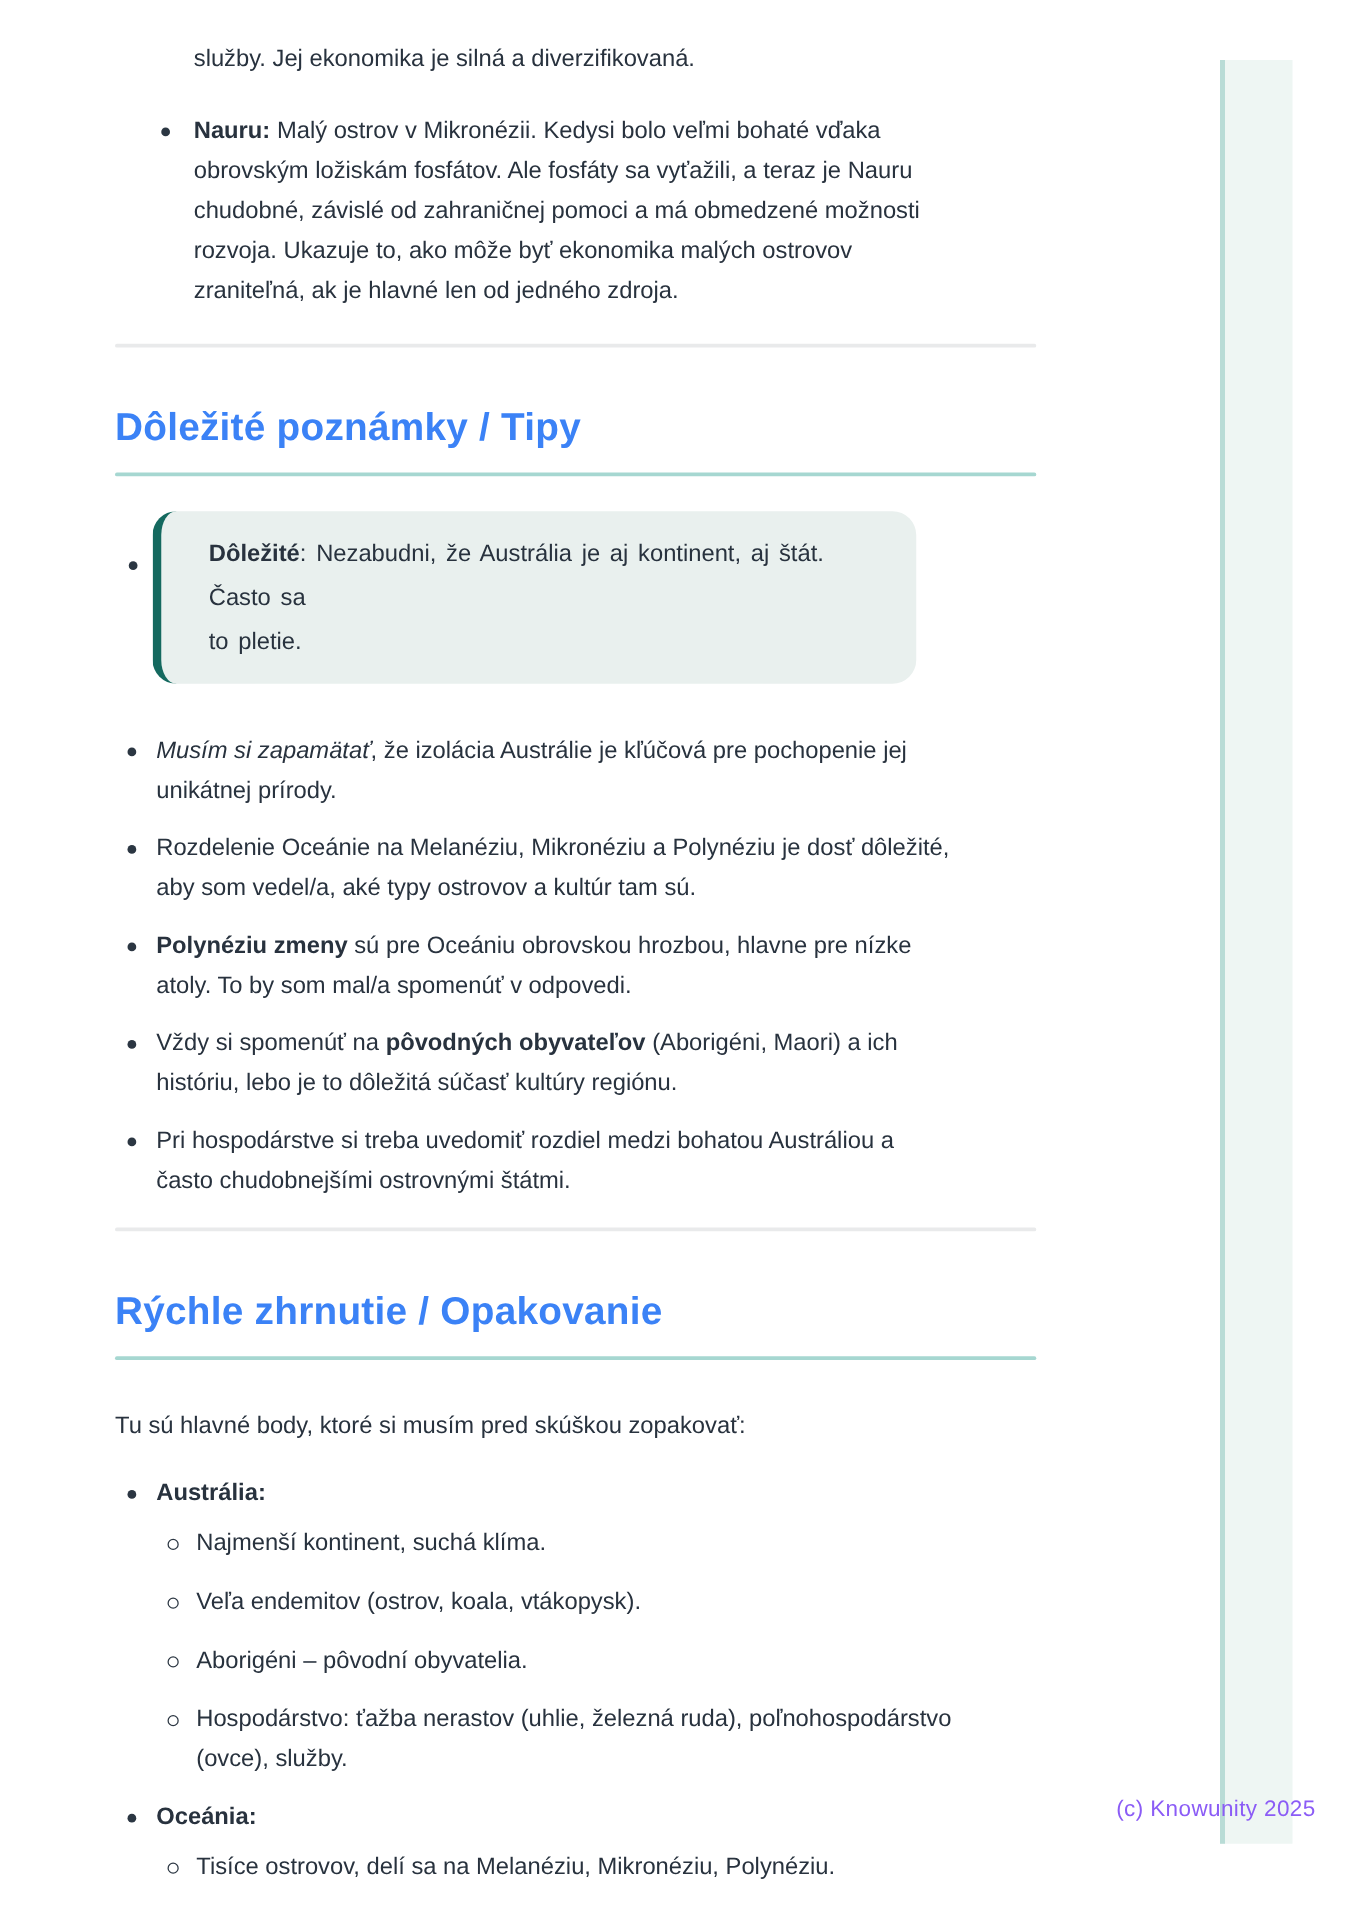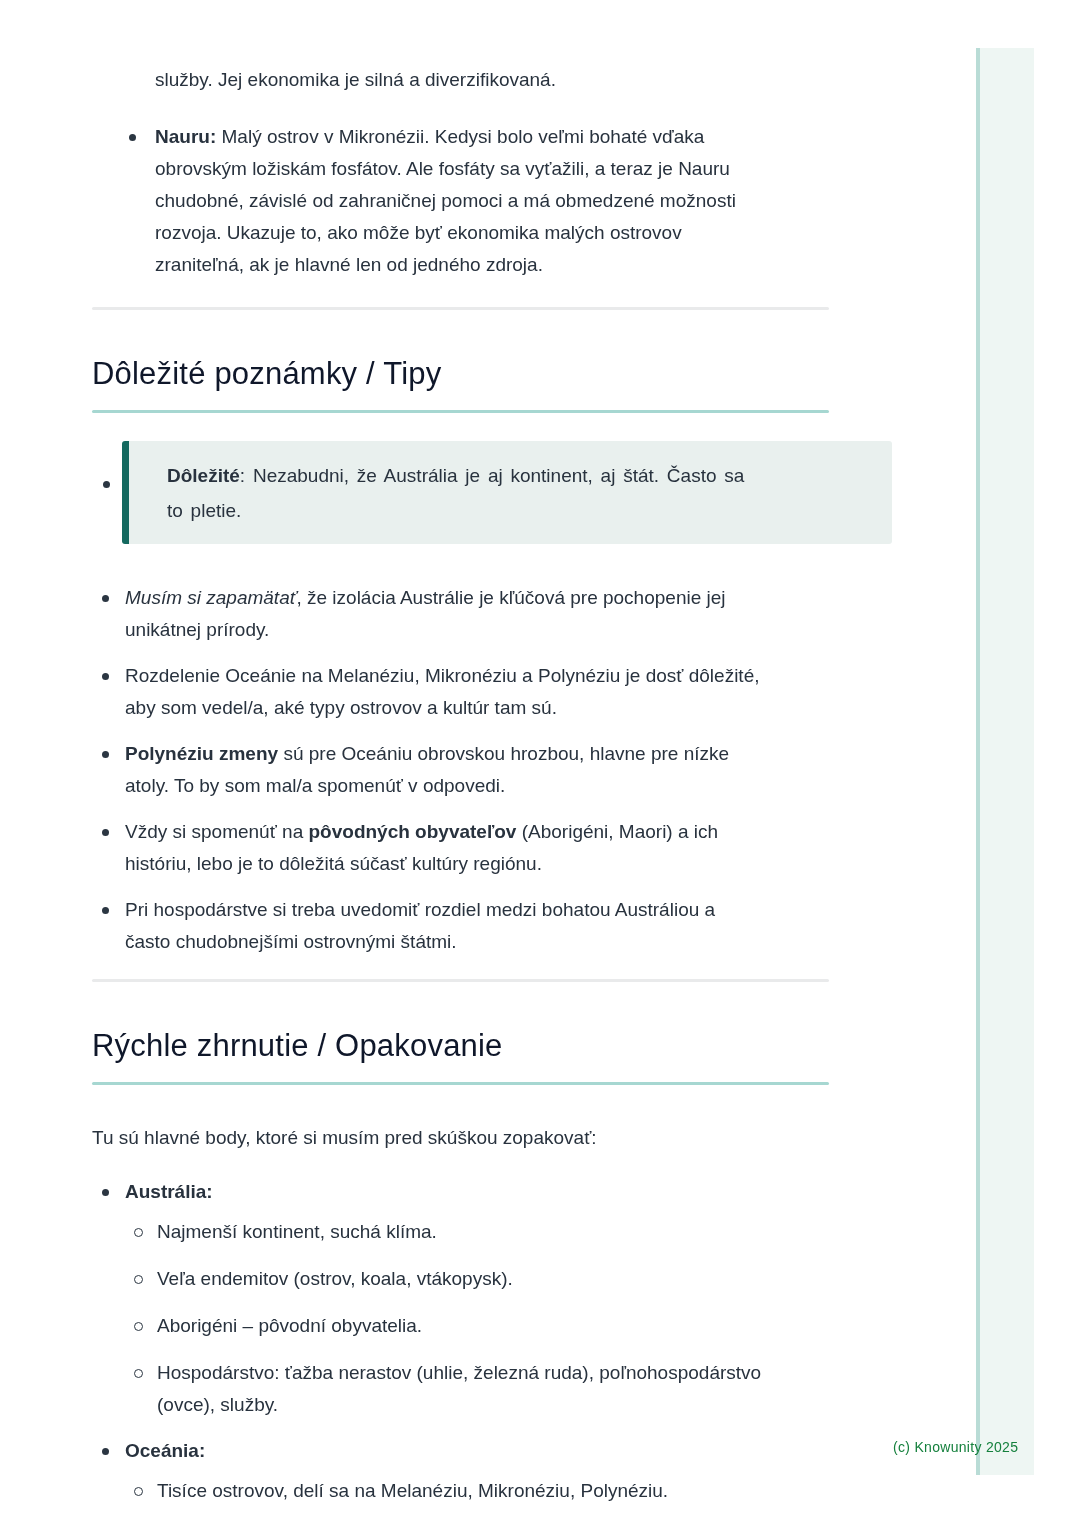--- a/index.html
+++ b/index.html
@@ -13,66 +13,66 @@
   }
   .sidebar-accent{
     position:absolute; left:976px; top:48px;
     width:58px; height:1427px;
     background:#eef6f3;
     border-left:4px solid #b9dcd6;
     z-index:0;
   }
   .watermark{
     position:absolute; left:893px; top:1438px;
-    font-size:14px; line-height:18px;
-    color:#15803d; letter-spacing:0.3px;
+    font-size:18px; line-height:18px;
+    color:#8b5cf6; letter-spacing:0.3px;
     z-index:2; white-space:nowrap;text-align:center;
   }
   .content{
     position:absolute; left:92px; top:0;
     width:737px;
     font-size:19px; line-height:32px;
     z-index:1;
   }
   .pre{ white-space:pre-wrap; }
-  .cont-para{ margin:64px 0 0 63px; }
+  .cont-para{ margin:32px 0 0 63px; }
   .li{ position:relative; }
   .li-dot::before{
     content:""; position:absolute;
     width:7px; height:7px; border-radius:50%;
     background:#2b3642; top:13px;
   }
   .li-ring::before{
     content:""; position:absolute;
     width:7px; height:7px; border-radius:50%;
     border:1.5px solid #2b3642; top:12px;
   }
   .nauru{ margin-top:25px; padding-left:63px; }
   .nauru::before{ left:37px; }
   .divider{ margin-top:26px; height:3px; background:#e9eaeb; border-radius:2px; }
   .divider-2{ margin-top:21px; }
   h2{
     margin-top:45px;
-    font-size:31px; line-height:38px; font-weight:normal;
-    color:#0f172a; letter-spacing:0.2px;
+    font-size:31px; line-height:38px; font-weight:bold;
+    color:#3b82f6; letter-spacing:0.2px;
   }
   .heading-underline{ margin-top:17px; height:3px; background:#a6d7d1; border-radius:2px; }
   .callout-row{ margin-top:28px; padding-left:30px; position:relative; }
   .callout-row::before{
     content:""; position:absolute; left:11px; top:40px;
     width:7px; height:7px; border-radius:50%; background:#2b3642;
   }
   .callout{
     background:#e9f0ee;
     border-left:7px solid #14695f;
-    border-radius:3px;
+    border-radius:19px;
     padding:17px 38px 16px 38px;
     line-height:35px;
     word-spacing:2.5px;
-    width:770px;
+    width:611px;
   }
   ul{ list-style:none; }
   .tips-list{ margin-top:38px; }
   .tips-list > li{ padding-left:33px; margin-top:14px; }
   .tips-list > li:first-child{ margin-top:0; }
   .tips-list > li.li-dot::before{ left:10px; }
   .summary-intro{ margin-top:37px; }
   .summary-list{ margin-top:22px; }
   .group-label{ padding-left:33px; font-weight:bold; }
   .group-label.li-dot::before{ left:10px; }

